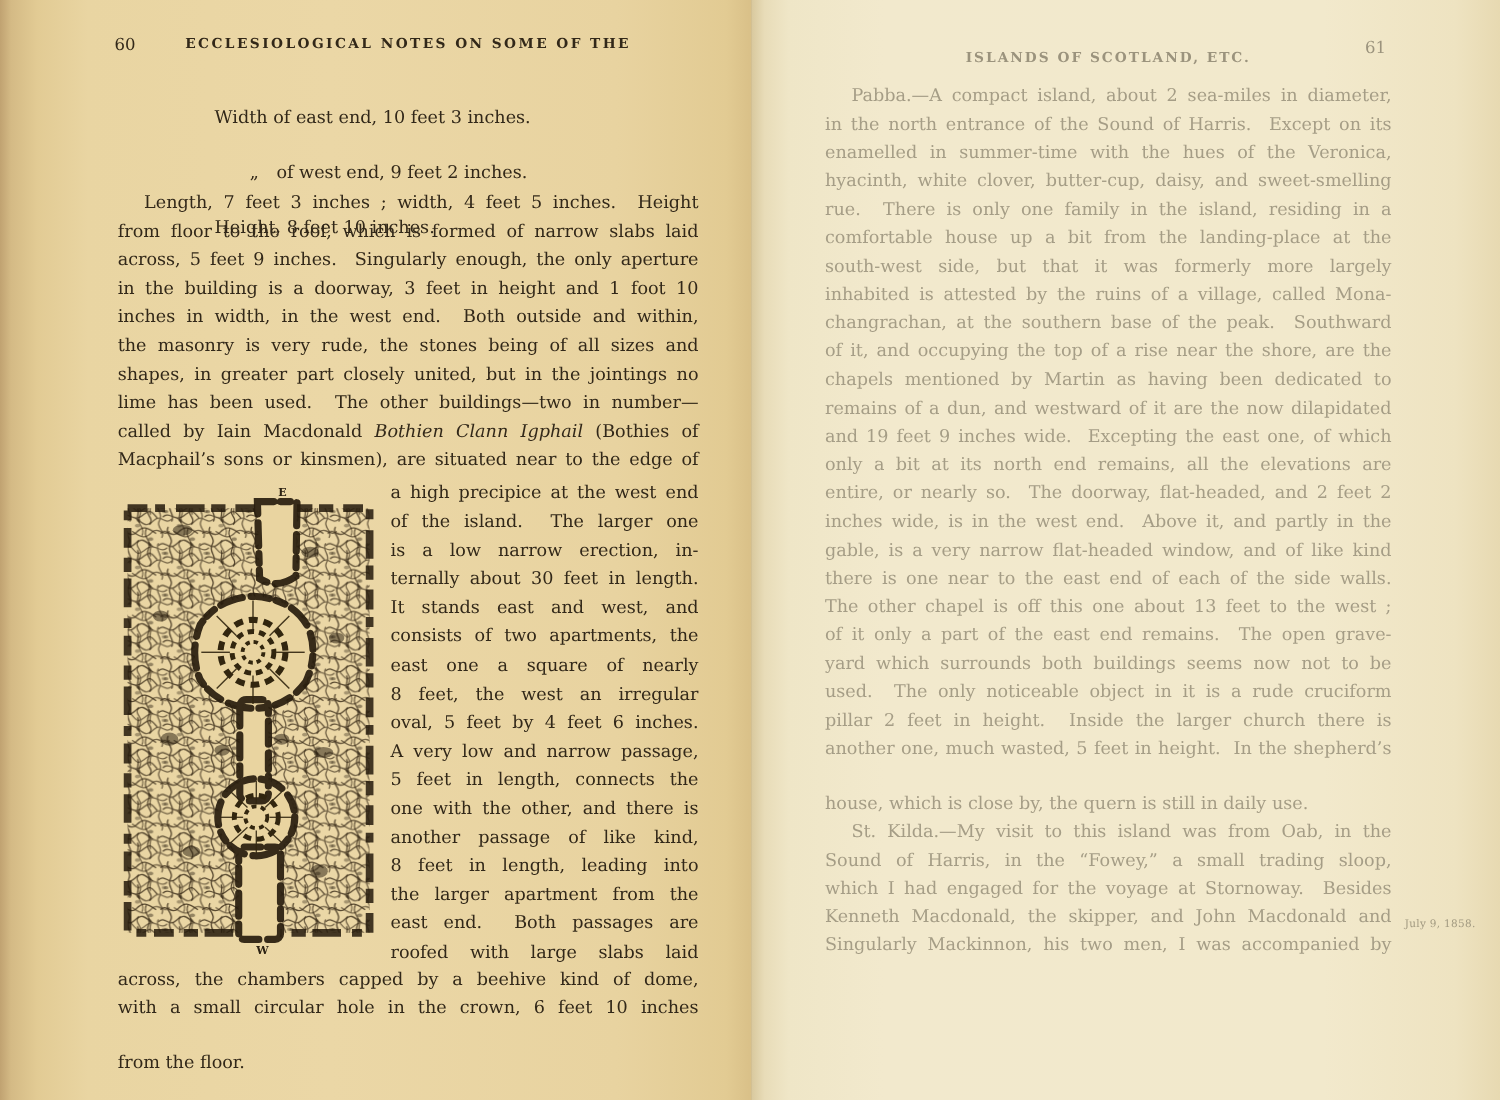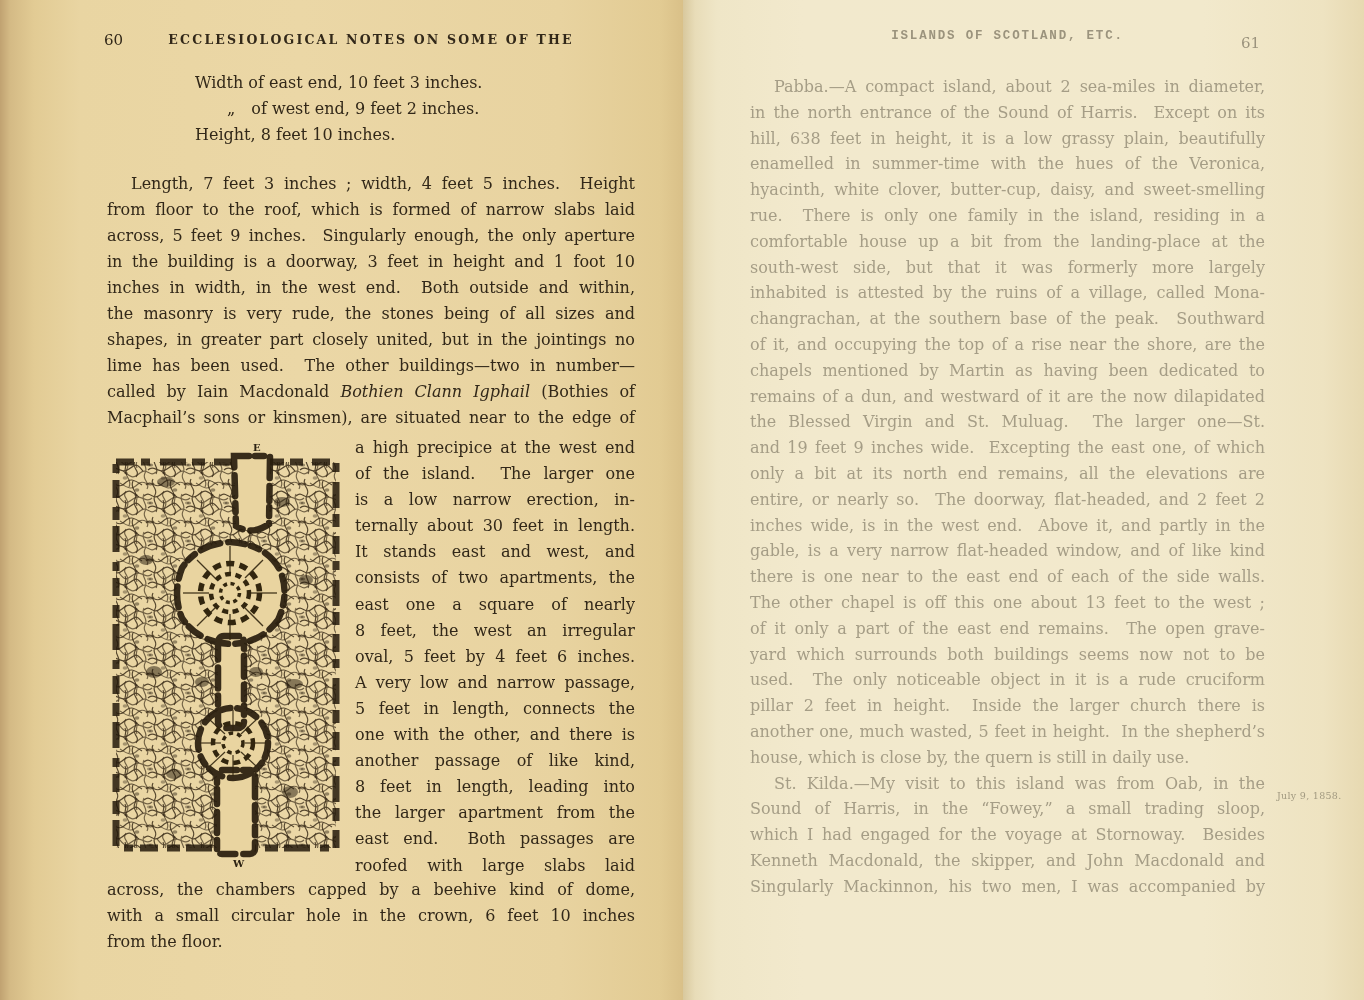--- a/index.html
+++ b/index.html
@@ -13,21 +13,21 @@
   .page-right{
     left:683px;width:681px;
     background:linear-gradient(90deg,#d8c89d 0px,#e8dcb8 12px,#efe6c7 34px,#f2e9cd 120px,#f2e9cc 520px,#eee3c1 640px,#e7d9b1 681px);
   }
   .pl-text{color:var(--left-text,#322819);}
   .pr-text{color:var(--right-text,#a59d86);}
   .abs{position:absolute;}
   .runhead{font-size:12.5px;font-weight:700;letter-spacing:2.2px;text-align:center;white-space:nowrap;}
   .pagenum{font-size:15px;}
   .tl{white-space:pre-wrap;text-align:justify;text-align-last:justify;}
-  .tl.noj{text-align-last:left;}
+  .tl.noj{text-align-last:left;margin-top:24px;}
   .lines16{font-size:16px;line-height:26px;}
   .meas .tl{text-align-last:left;}
   .pr-body{font-size:16px;line-height:25.8px;}
   .margin-note{font-size:9.5px;letter-spacing:0.3px;white-space:nowrap;color:#a29a81;}
   .side-col{font-size:16px;line-height:26.1px;}
   i{font-style:italic;}
 </style>
 </head>
 <body>
 
@@ -166,54 +166,52 @@
       </div>
 
     <div class="abs lines16 pl-text" style="left:107px;top:877px;width:528px;">
         <div class="tl">across, the chambers capped by a beehive kind of dome,</div>
         <div class="tl">with a small circular hole in the crown, 6 feet 10 inches</div>
         <div class="tl noj">from the floor.</div>
       </div>
   </div>
 
   <div class="page page-right">
-    <div class="abs runhead" style="left:67px;top:29px;width:515px;color:var(--right-header,#9b937d);letter-spacing:1.8px;font-family:Liberation Mono, monospace;">ISLANDS OF SCOTLAND, ETC.</div>
+    <div class="abs runhead" style="left:67px;top:44px;width:515px;color:var(--right-header,#9b937d);letter-spacing:1.8px;">ISLANDS OF SCOTLAND, ETC.</div>
     <div class="abs pagenum" style="left:558px;top:34px;color:var(--right-header,#9b937d);text-align:center;">61</div>
 
     <div class="abs pr-body pr-text" style="left:67px;top:74px;width:515px;">
         <div class="tl">  Pabba.—A compact island, about 2 sea-miles in diameter,</div>
         <div class="tl">in the north entrance of the Sound of Harris.  Except on its</div>
-        <div class="tl">hill, 638 feet in height, it is a low grassy plain, beautifully</div>
         <div class="tl">enamelled in summer-time with the hues of the Veronica,</div>
         <div class="tl">hyacinth, white clover, butter-cup, daisy, and sweet-smelling</div>
         <div class="tl">rue.  There is only one family in the island, residing in a</div>
         <div class="tl">comfortable house up a bit from the landing-place at the</div>
         <div class="tl">south-west side, but that it was formerly more largely</div>
         <div class="tl">inhabited is attested by the ruins of a village, called Mona-</div>
         <div class="tl">changrachan, at the southern base of the peak.  Southward</div>
         <div class="tl">of it, and occupying the top of a rise near the shore, are the</div>
         <div class="tl">chapels mentioned by Martin as having been dedicated to</div>
         <div class="tl">remains of a dun, and westward of it are the now dilapidated</div>
-        <div class="tl">the Blessed Virgin and St. Muluag.  The larger one—St.</div>
         <div class="tl">and 19 feet 9 inches wide.  Excepting the east one, of which</div>
         <div class="tl">only a bit at its north end remains, all the elevations are</div>
         <div class="tl">entire, or nearly so.  The doorway, flat-headed, and 2 feet 2</div>
         <div class="tl">inches wide, is in the west end.  Above it, and partly in the</div>
         <div class="tl">gable, is a very narrow flat-headed window, and of like kind</div>
         <div class="tl">there is one near to the east end of each of the side walls.</div>
         <div class="tl">The other chapel is off this one about 13 feet to the west ;</div>
         <div class="tl">of it only a part of the east end remains.  The open grave-</div>
         <div class="tl">yard which surrounds both buildings seems now not to be</div>
         <div class="tl">used.  The only noticeable object in it is a rude cruciform</div>
         <div class="tl">pillar 2 feet in height.  Inside the larger church there is</div>
         <div class="tl">another one, much wasted, 5 feet in height.  In the shepherd’s</div>
         <div class="tl noj">house, which is close by, the quern is still in daily use.</div>
         <div class="tl">  St. Kilda.—My visit to this island was from Oab, in the</div>
         <div class="tl">Sound of Harris, in the “Fowey,” a small trading sloop,</div>
         <div class="tl">which I had engaged for the voyage at Stornoway.  Besides</div>
         <div class="tl">Kenneth Macdonald, the skipper, and John Macdonald and</div>
         <div class="tl">Singularly Mackinnon, his two men, I was accompanied by</div>
       </div>
 
-    <div class="abs margin-note" style="left:594px;top:790px;">July 9, 1858.</div>
+    <div class="abs margin-note" style="left:594px;top:835px;">July 9, 1858.</div>
   </div>
 
 </div>
 
 </body></html>

